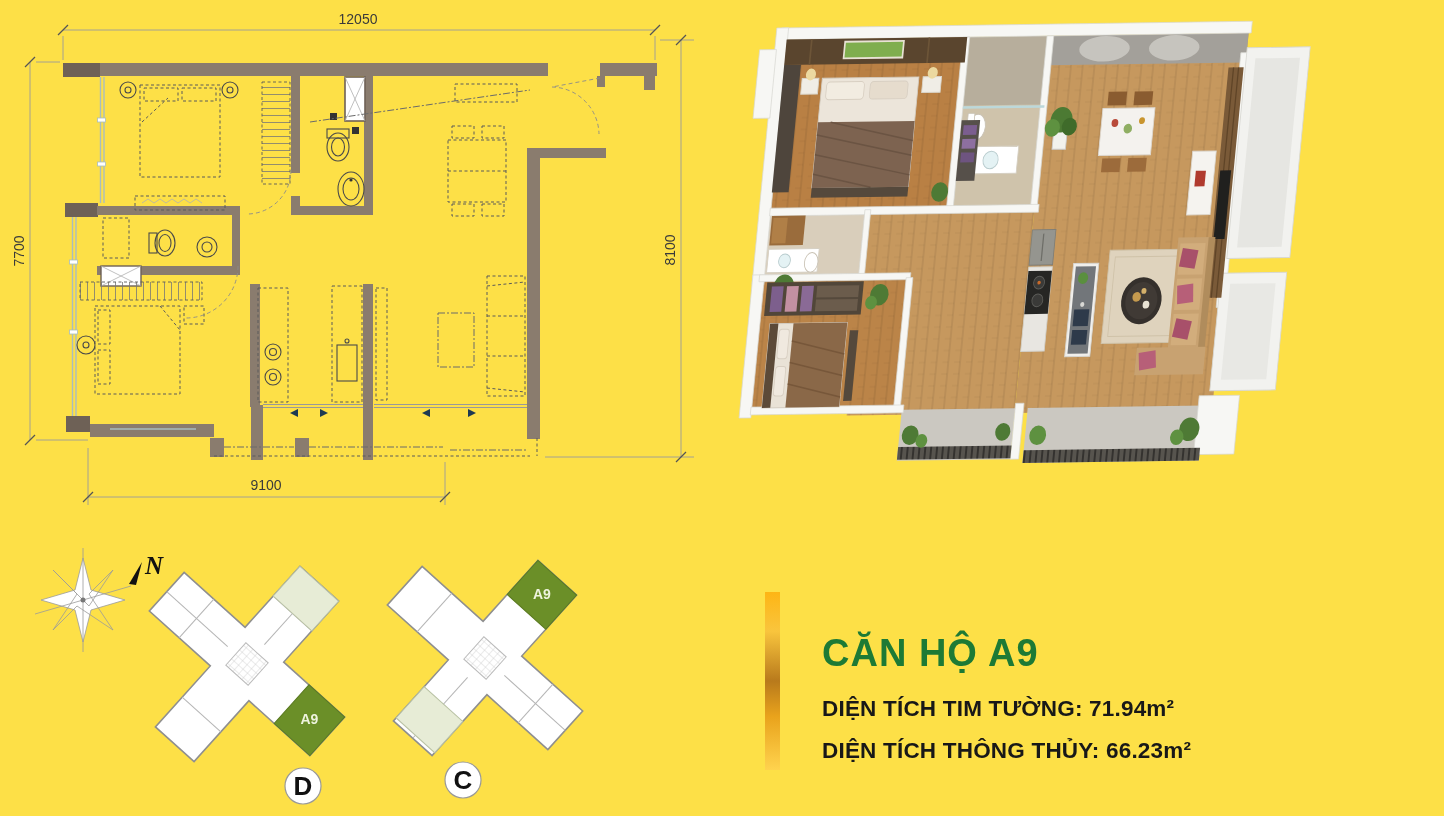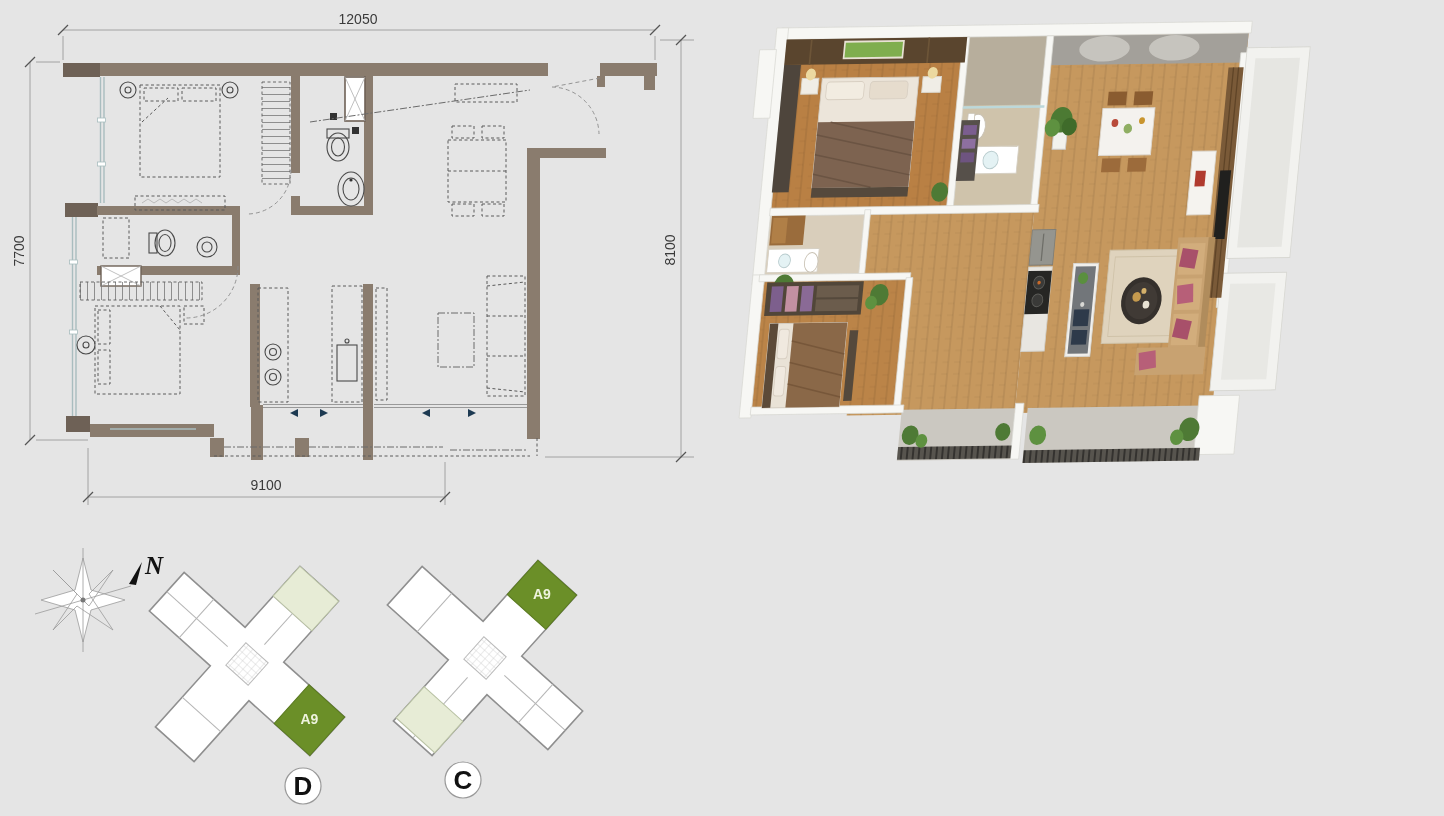--- a/index.html
+++ b/index.html
@@ -1,16 +1,16 @@
 <!DOCTYPE html>
 <html><head>
 <meta charset="utf-8">
 <style>
   html,body{margin:0;padding:0;background:#ffffff;}
-  .canvas{position:relative;width:1444px;height:816px;background:#e5e5e5;overflow:hidden;
+  .canvas{position:relative;width:1444px;height:816px;background:#fde047;overflow:hidden;
           font-family:"Liberation Sans",sans-serif;}
   svg{position:absolute;display:block;}
   #plan2d{left:0;top:0;}
   #render3d{left:700px;top:0;}
   #siteplan{left:15px;top:538px;}
 
   
   .wall{fill:#8a7c6e;}
   .wall2{fill:#6e6156;}
   .dash{stroke:#5a5a5a;stroke-width:1;fill:none;stroke-dasharray:3 2.5;}
@@ -485,14 +485,26 @@
     <g transform="translate(0,-85) rotate(-42)">
       <text class="a9label" text-anchor="middle" dominant-baseline="middle">A9</text>
     </g>
   </g>
   <g transform="translate(448,242)">
     <circle r="18" fill="#fff" stroke="#999" stroke-width="1.2"></circle>
     <text class="circletter" text-anchor="middle" y="9">C</text>
   </g>
 </svg>
 
-
+<div class="info-block">
+  <div class="gold-bar"></div>
+  <h1 class="unit-title">CĂN HỘ A9</h1>
+  <p class="area-line l1">
+    <span>DIỆN TÍCH TIM TƯỜNG:</span>
+    <b>71.94m²</b>
+  </p>
+  <p class="area-line l2">
+    <span>DIỆN TÍCH THÔNG THỦY:</span>
+    <b>66.23m²</b>
+  </p>
 </div>
 
+</div>
+
 </body></html>

